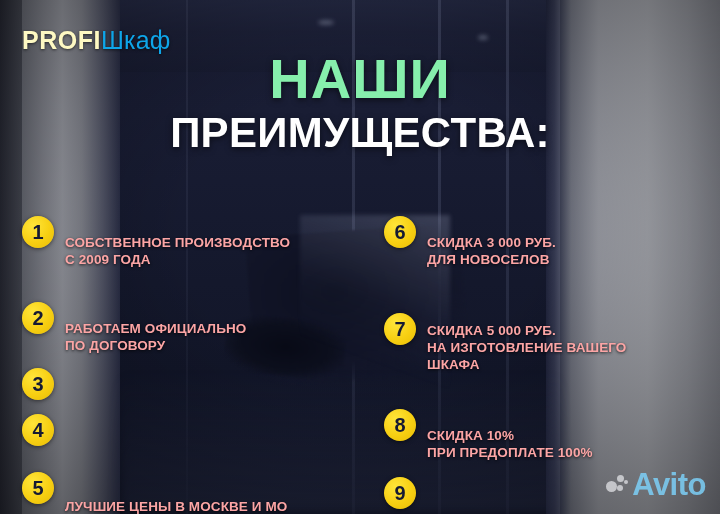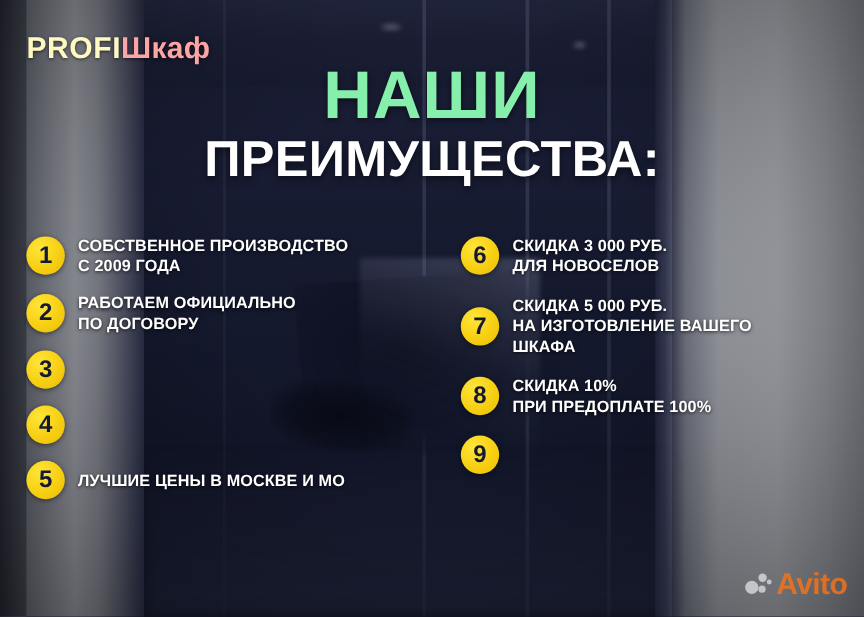--- a/index.html
+++ b/index.html
@@ -92,21 +92,21 @@
   }
 
   
   .logo {
     position: absolute; left: 22px; top: 26px;
     font-size: 25px; font-weight: 700; letter-spacing: .2px;
     white-space: nowrap;
     text-shadow: 0 1px 3px rgba(0,0,0,.6);
   }
   .logo .profi { color: #fef9c3; font-weight: 800; letter-spacing: .5px; }
-  .logo .shkaf { color: #fca5a5; font-weight: 700; letter-spacing: .2px; text-align: right; }
+  .logo .shkaf { color: #0ea5e9; font-weight: 400; letter-spacing: .2px; text-align: right; }
 
   
   .headline { position: absolute; left: 0; right: 0; top: 52px; text-align: center; }
   .headline .l1 {
     display: block;
     color: #86efac;
     font-size: 56px; font-weight: 800; line-height: 54px;
     letter-spacing: 1px;
     text-shadow: 0 2px 6px rgba(0,0,0,.55);
   }
@@ -138,41 +138,42 @@
     width: 32px; height: 32px; border-radius: 50%;
     background: radial-gradient(circle at 35% 30%, #ffe53a 0%, #f7cf12 55%, #e8bd05 100%);
     color: #151a33;
     font-size: 20px; font-weight: 700;
     display: flex; align-items: center; justify-content: center;
     box-shadow: 0 1px 4px rgba(0,0,0,.5);
     margin-right: 11px;
     line-height: 1;
   }
   .txt {
-    color: #ffffff;
+    color: #fca5a5;
     font-size: 13.5px; font-weight: 700;
     line-height: 17px;
     letter-spacing: .1px;
     text-shadow: 0 1px 3px rgba(0,0,0,.75);
     white-space: pre-line;
+    margin-top: 38px;
   }
 
   
   .avito {
     position: absolute; right: 14px; bottom: 14px;
     display: flex; align-items: center;
     opacity: .82;
   }
   .avito-dots { position: relative; width: 22px; height: 20px; margin-right: 4px; }
   .avito-dots i { position: absolute; border-radius: 50%; background: #d8d9dd; display: block; }
   .avito-dots i.d1 { width: 11px; height: 11px; left: 0;   top: 6px; }
   .avito-dots i.d2 { width: 7px;  height: 7px;  left: 11px; top: 0; }
   .avito-dots i.d3 { width: 6px;  height: 6px;  left: 11px; top: 10px; }
   .avito-dots i.d4 { width: 4px;  height: 4px;  left: 18px; top: 5px; }
-  .avito-word { color: #f97316; font-size: 25px; font-weight: 700; letter-spacing: -.5px; line-height: 1; }
+  .avito-word { color: #7dd3fc; font-size: 31px; font-weight: 700; letter-spacing: -.5px; line-height: 1; }
 </style>
 </head>
 <body>
 
 <div id="poster">
 
   <div class="bg-layer bg-base"></div>
   <div class="bg-ceiling"></div>
   <div class="bg-ceilinglight" style="left:318px;top:20px;"></div>
   <div class="bg-ceilinglight" style="left:478px;top:35px;width:10px;"></div>

